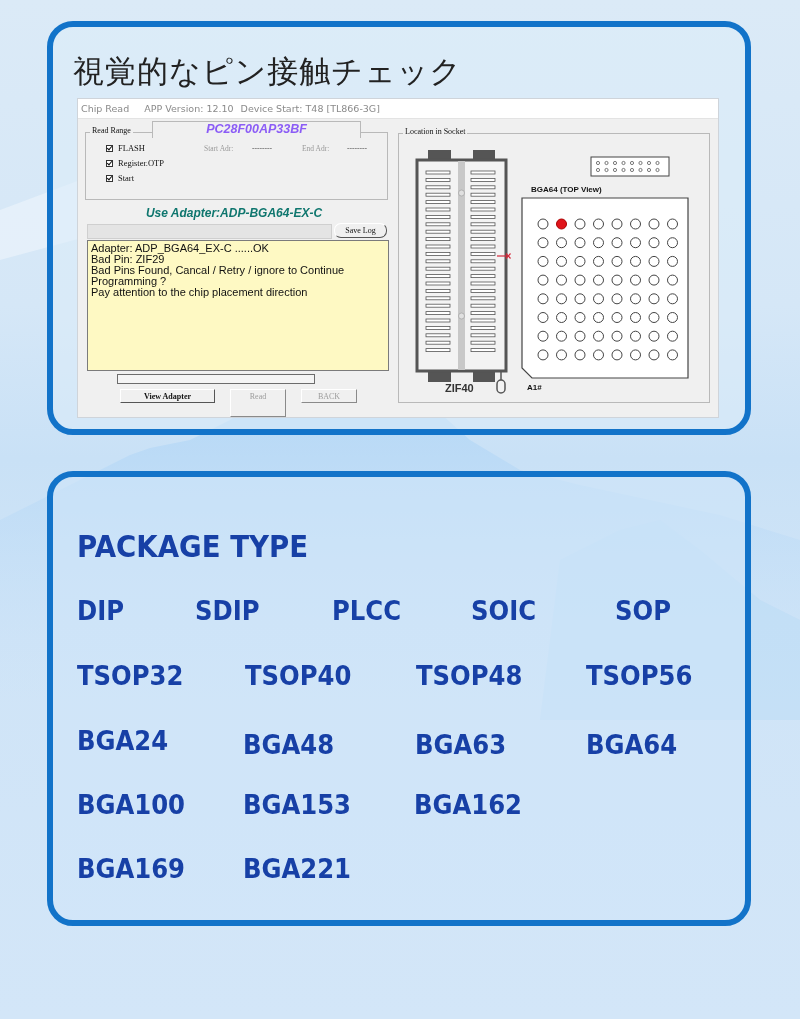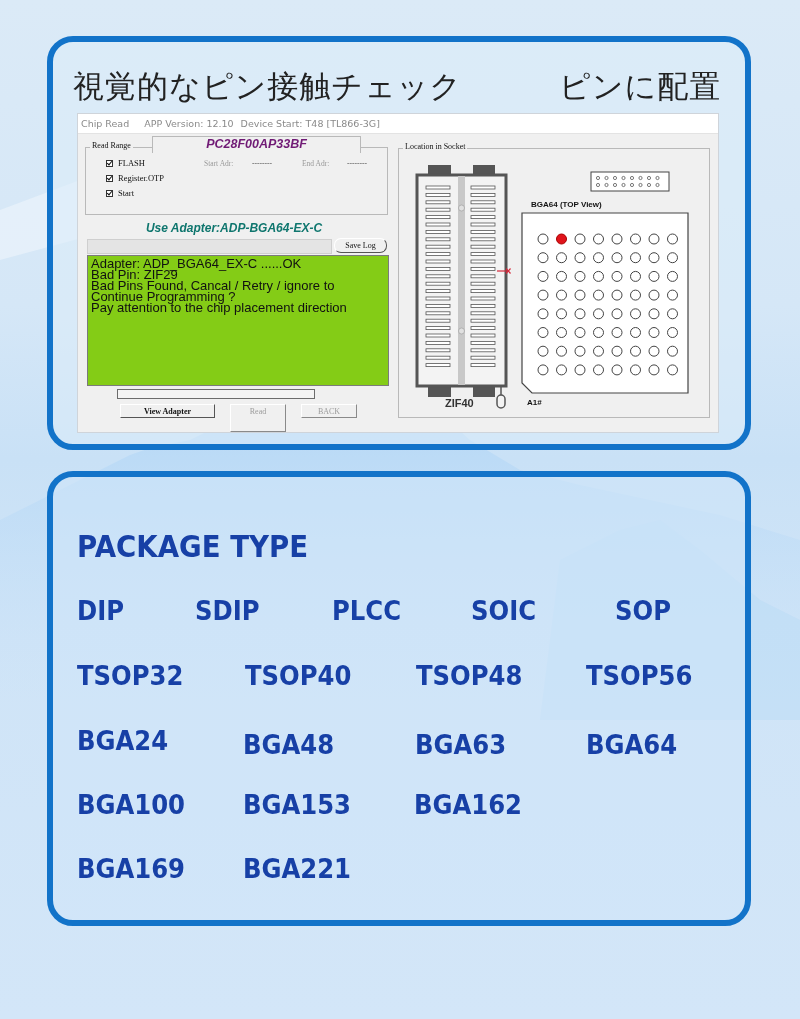--- a/index.html
+++ b/index.html
@@ -10,21 +10,21 @@
   }
   
   .bg-mountains { position:absolute; left:0; top:0; width:800px; height:1019px; z-index:0; }
 
   .panel {
     position:absolute; left:47px; width:704px;
     border:6px solid #1273c9; border-radius:26px;
     background: rgba(220,236,250,0.55);
     box-sizing:border-box; z-index:1;
   }
-  .panel.top { top:36px; height:414px;padding-left:44px; }
+  .panel.top { top:21px; height:414px;padding-left:44px; }
   .panel.bottom { top:471px; height:455px; background: rgba(208,229,249,0.55); text-align: center; }
 
   .hdr-left { position:absolute; left:20px; top:24px; font-size:31px; color:#222; letter-spacing:1px; }
   .hdr-right { position:absolute; left:506px; top:24px; font-size:31px; color:#222; letter-spacing:1px; }
 
   
   .win {
     position:absolute; left:24px; top:71px; width:642px; height:320px;
     background:#f0f0f0; border:1px solid #cfd4da; box-sizing:border-box;
     font-family:"Liberation Serif", serif; color:#111;
@@ -36,44 +36,44 @@
   }
   .win-title span { margin-right:12px; }
 
   .groupbox { position:absolute; border:1px solid #b9b9b9; box-sizing:border-box; }
   .groupbox .legend { position:absolute; top:-7px; left:4px; background:#f0f0f0; padding:0 2px; font-size:8px; }
 
   .chip-name-box {
     position:absolute; left:74px; top:22px; width:207px; height:16px; border:1px solid #b9b9b9;
     border-bottom:none; background:#f0f0f0;
     font-family:"Liberation Sans", sans-serif; font-style:italic; font-weight:bold;
-    color:#701a75; font-size:12.5px; text-align:center; line-height:15px;
+    color:#8b5cf6; font-size:12.5px; text-align:center; line-height:15px;
   }
   .chk-row { position:absolute; left:20px; font-size:8.5px; display:flex; align-items:center; }
   .chk { width:7px; height:7px; border:1px solid #333; background:#fff; margin-right:5px; position:relative; box-sizing:border-box;}
   .chk::after { content:""; position:absolute; left:1px; top:-1px; width:2px; height:4px; border:solid #111; border-width:0 1.5px 1.5px 0; transform:rotate(40deg); }
 
   .adr { position:absolute; font-size:7.5px; color:#9a9a9a; }
 
   .adapter-label {
     position:absolute; left:0; top:107px; width:312px; text-align:center;
     font-family:"Liberation Sans", sans-serif; font-style:italic; font-weight:bold;
     color:#0f766e; font-size:12px;
   }
   .status-bar { position:absolute; left:9px; top:125px; width:243px; height:13px; background:#e4e4e4; border:1px solid #cfcfcf; }
   .btn {
     position:absolute; background:#f0f0f0; font-family:"Liberation Serif", serif; font-size:8px;
     text-align:center; box-sizing:border-box;
     border-top:1px solid #fff; border-left:1px solid #fff; border-right:1.5px solid #555; border-bottom:1.5px solid #555;
   }
   .btn.disabled { color:#9c9c9c; border-right-color:#8a8a8a; border-bottom-color:#8a8a8a; }
   .log {
-    position:absolute; left:9px; top:141px; width:302px; height:131px; background:#84cc16;
+    position:absolute; left:9px; top:141px; width:302px; height:131px; background:#fef9c3;
     border:1px solid #7b7b7b; box-sizing:border-box; padding:2px 3px;
-    font-family:"Liberation Sans", sans-serif; font-size:13px; line-height:11px; color:#111;
+    font-family:"Liberation Sans", sans-serif; font-size:11px; line-height:11px; color:#111;
   }
   .progress { position:absolute; left:39px; top:275px; width:198px; height:10px; border:1px solid #6c6c6c; background:#f4f4f4; box-sizing:border-box; }
 
   
   .socket-box { position:absolute; left:320px; top:34px; width:312px; height:198px; }
   .zif-label { position:absolute; left:47px; top:249px; font-family:"Liberation Sans", sans-serif; font-size:11px; font-weight:bold; color:#333; }
   .a1 { position:absolute; left:129px; top:250px; font-family:"Liberation Sans", sans-serif; font-size:8px; font-weight:bold; }
   .bga-title { position:absolute; left:133px; top:52px; font-family:"Liberation Sans", sans-serif; font-size:8px; font-weight:bold; }
 
   
@@ -90,21 +90,20 @@
       <stop offset="1" stop-color="#cfe4f8" stop-opacity="0.2"></stop>
     </linearGradient>
   </defs>
   <path d="M0 520 L60 490 L130 455 L150 448 L190 440 L230 420 L260 400 L300 370 L330 345 L345 338 L380 360 L420 395 L470 440 L520 470 L580 485 L650 500 L720 515 L800 540 L800 700 L0 700 Z" fill="url(#mtn)"></path>
   <path d="M560 560 L620 530 L660 520 L700 550 L760 600 L800 620 L800 720 L540 720 Z" fill="#b9dbf6" opacity="0.5"></path>
   <path d="M0 210 L80 180 L150 200 L220 170 L260 190 L0 260 Z" fill="#eef5fb" opacity="0.6"></path>
 </svg>
 
 <div class="panel top">
   <div class="hdr-left">視覚的なピン接触チェック</div>
-  <div class="hdr-right">ピンに配置</div>
 
   <div class="win">
     <div class="win-title">
       <span>Chip Read</span>
       <span style="margin-right:4px">APP Version: 12.10</span>
       <span>Device Start: T48 [TL866-3G]</span>
     </div>
 
     <div class="groupbox" style="left:7px;top:33px;width:303px;height:68px;">
       <span class="legend">Read Range</span>

